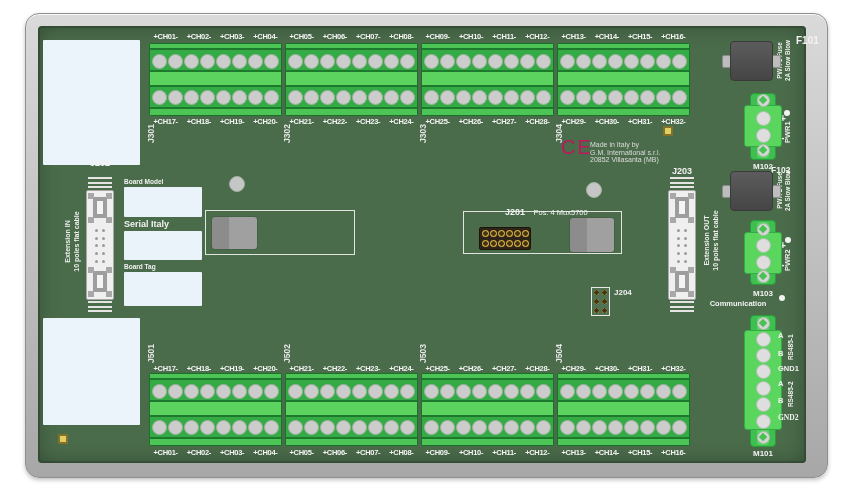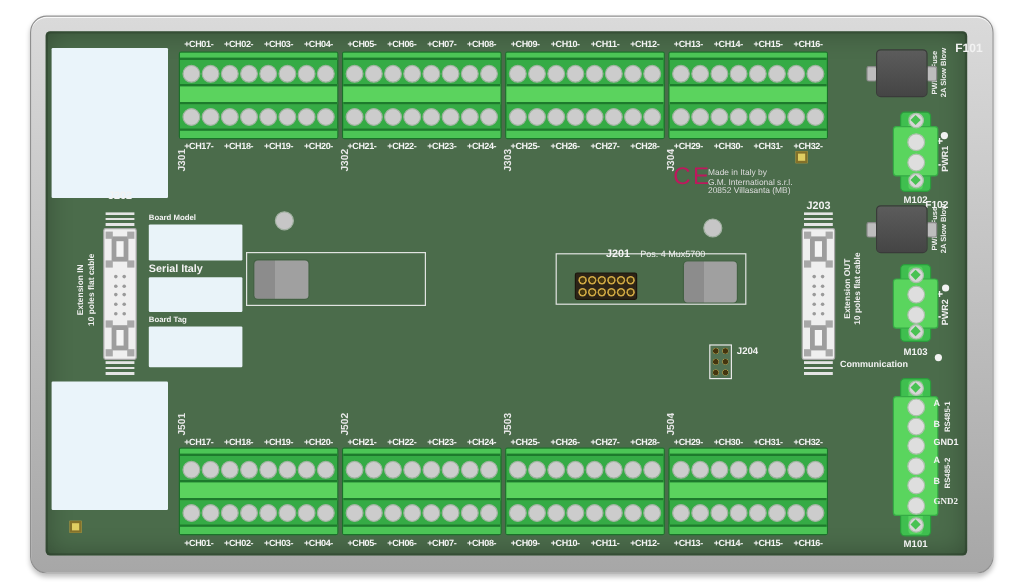--- a/index.html
+++ b/index.html
@@ -141,21 +141,21 @@
   <div class="vdesc vsmall" style="left:758px;top:183px;width:50px">
     <div>PWR 2 Fuse</div>
     <div>2A Slow Blow</div>
   </div>
   <div class="silk clbl" style="left:744px;top:289px;width:38px;font-size:8px">M103</div>
   <div class="wdot" style="left:785px;top:237px"></div>
   <div class="pm" style="left:780px;top:241px">+</div>
   <div class="vdesc" style="left:771px;top:256px;width:34px;font-size:7.5px">PWR2</div>
   <div class="pm" style="left:781px;top:260px">-</div>
 
-  <div class="silk" style="left:700px;top:299px;width:76px;text-align:left;font-size:7.5px;font-weight:bold">Communication</div>
+  <div class="silk" style="left:700px;top:299px;width:76px;text-align:center;font-size:7.5px;font-weight:bold">Communication</div>
   <div class="wdot" style="left:779px;top:295px"></div>
   <div class="vdesc vbus" style="left:774px;top:343px;width:34px">RS485-1</div>
   <div class="vdesc vbus" style="left:774px;top:390px;width:34px">RS485-2</div>
   <div class="silk clbl" style="left:744px;top:449px;width:38px;font-size:8px">M101</div>
 <div class="vconn" style="left: 146px; top: 143px;">J301</div>
     <div class="chrow" style="left: 149px; top: 32px;">
       <div>+CH01-</div>
       <div>+CH02-</div>
       <div>+CH03-</div>
       <div>+CH04-</div>

